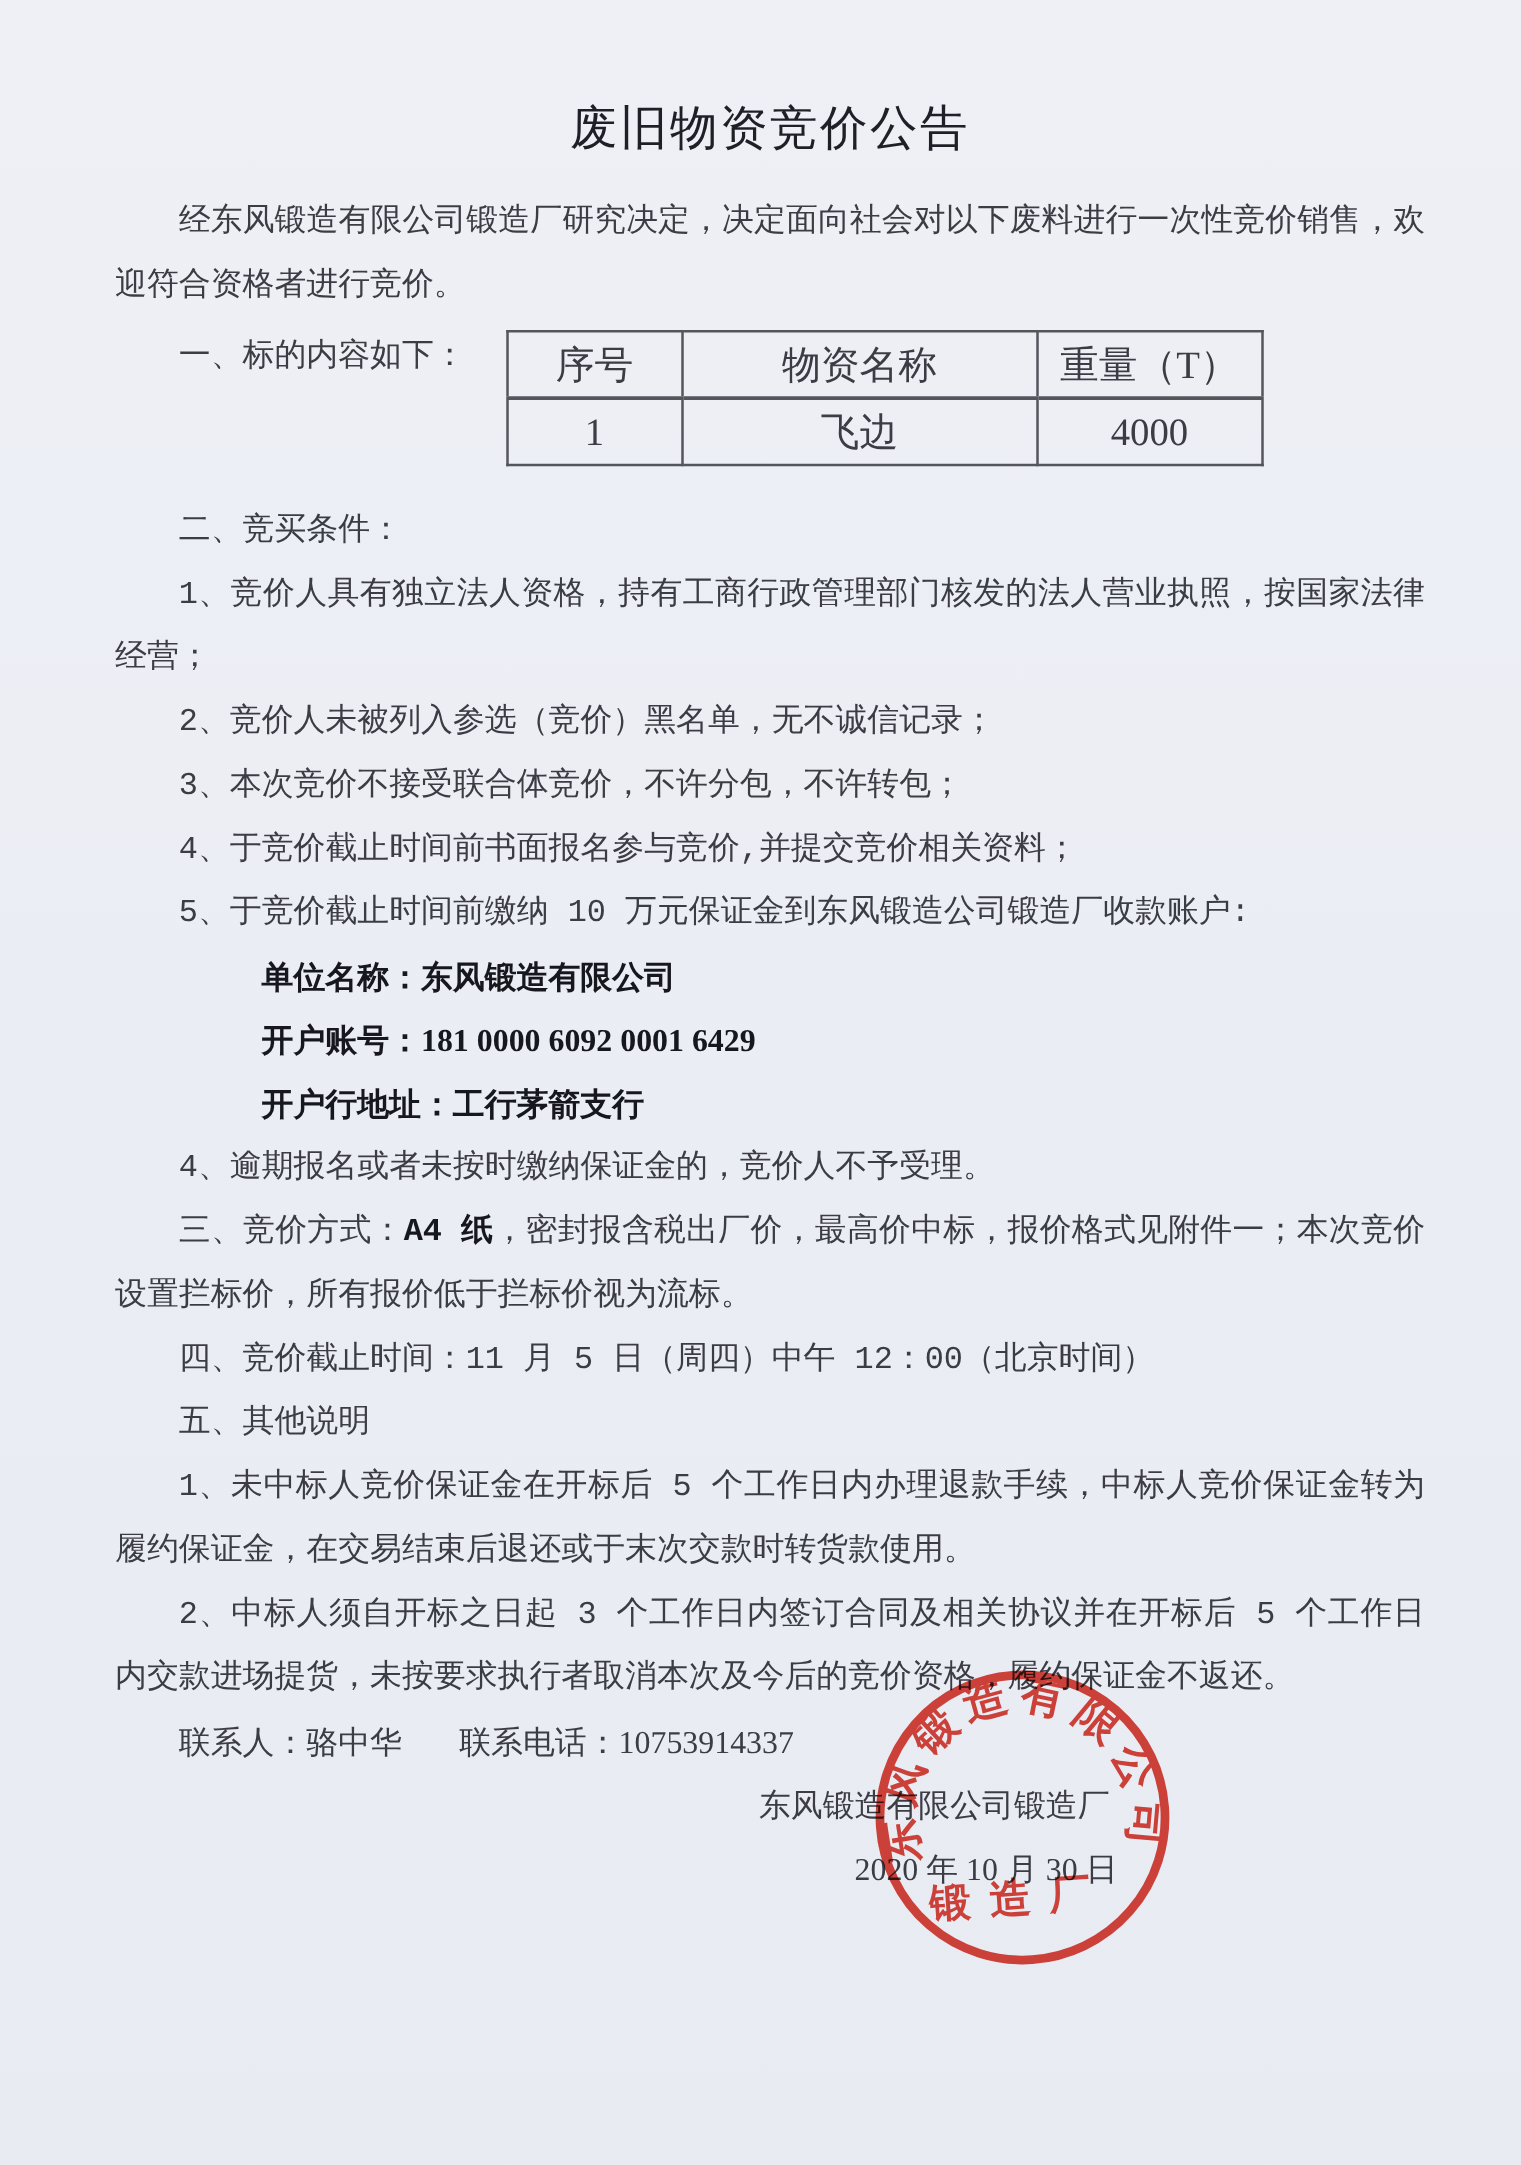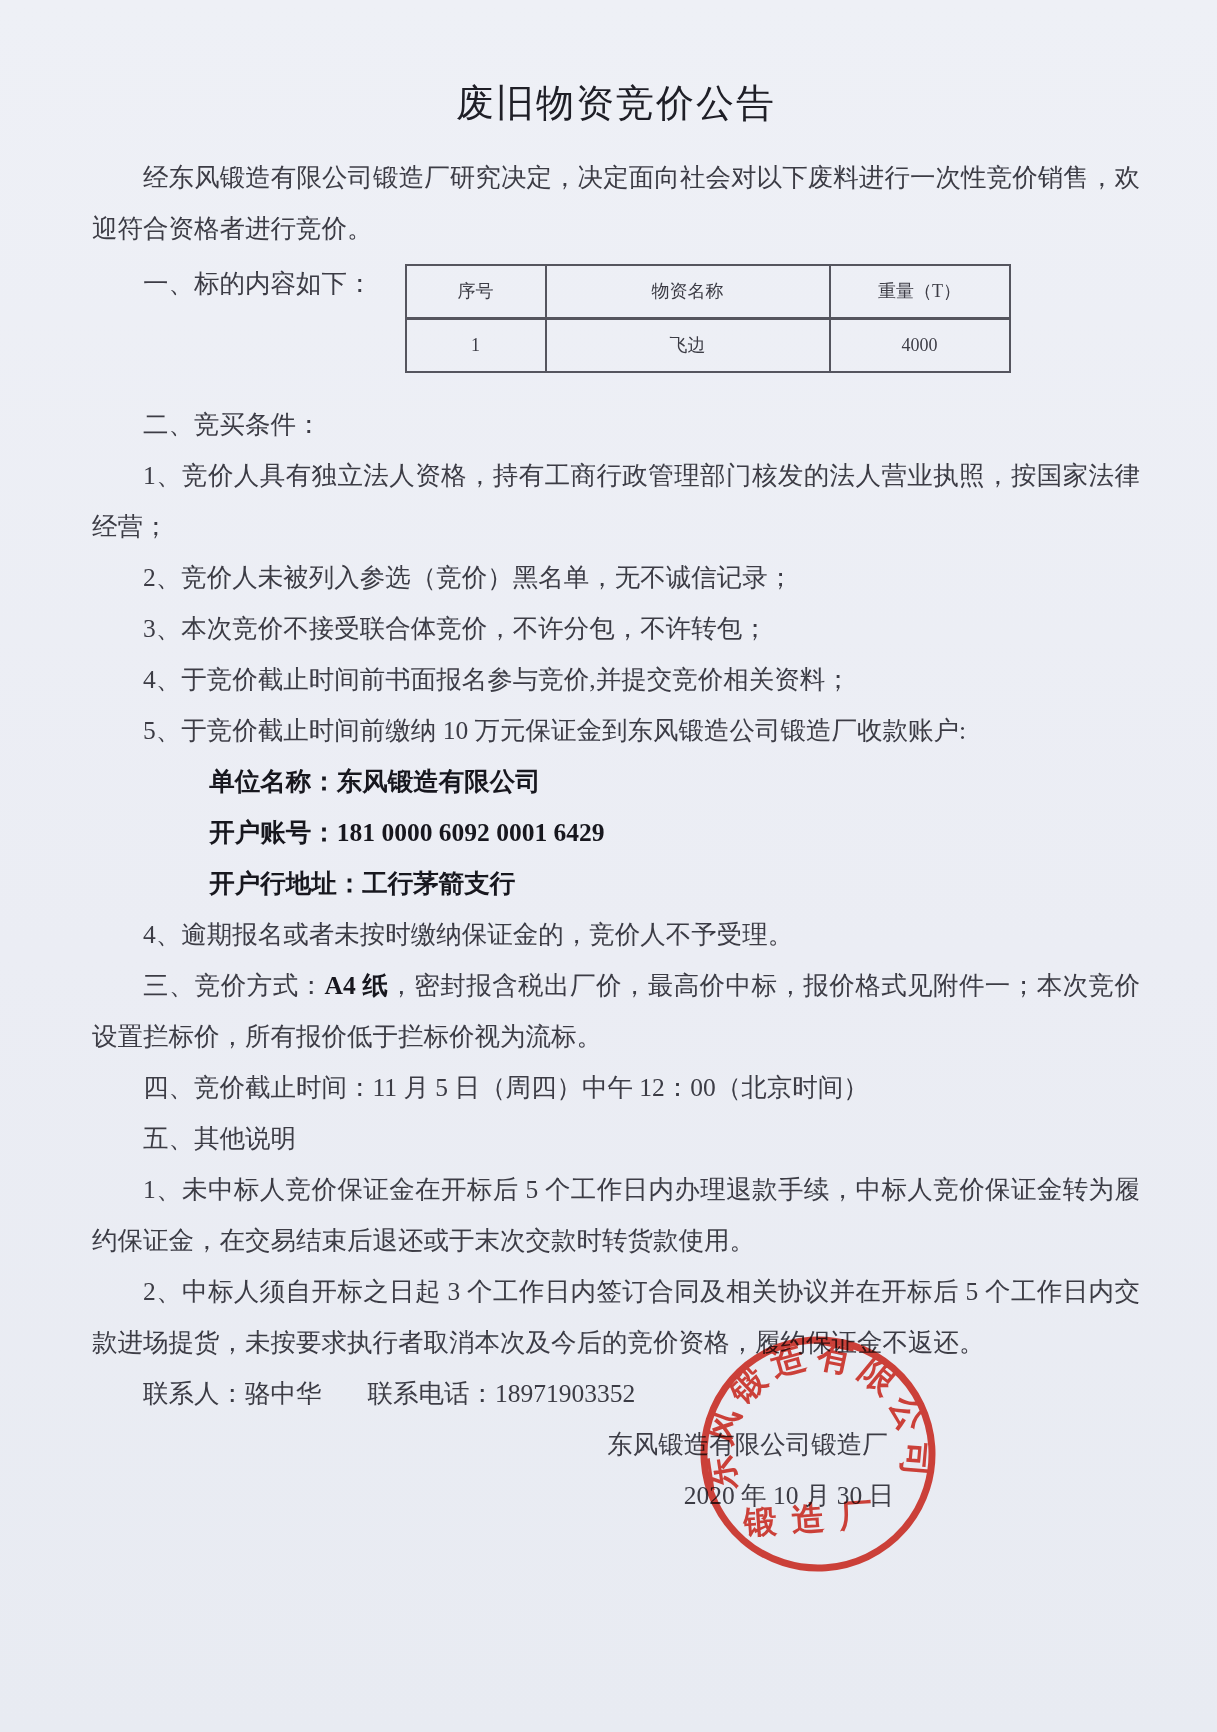--- a/index.html
+++ b/index.html
@@ -22,36 +22,36 @@
     margin:0 0 26px 0;
     text-align:center;
     font-size:38px;
     line-height:46px;
     font-weight:400;
     letter-spacing:2px;
     color:#1f1f27;
     text-indent:0;
   }
   p { margin:0; }
-  .indent { text-indent:2em; }
+  .indent { text-indent:2em;font-family:Liberation Mono, monospace; }
   .targets-row {
     display:flex;
     align-items:flex-start;
     margin:4px 0 26px 0;
   }
   .targets-label { white-space:nowrap; text-indent:2em; }
   table.goods {
     border-collapse:collapse;
     margin-left:32px;
     margin-top:6px;
   }
   table.goods th, table.goods td {
     border:2px solid #55555e;
     font-weight:400;
-    font-size:18px;
+    font-size:31px;
     height:44px;
     padding:0 10px;
     text-align:center;
     color:#3c3c45;
     background:transparent;
   }
   table.goods th { border-bottom:3px solid #55555e; }
   .col-seq   { width:118px; }
   .col-name  { width:262px; }
   .col-weight{ width:158px; }
@@ -130,21 +130,21 @@
     <p class="indent">4、逾期报名或者未按时缴纳保证金的，竞价人不予受理。</p>
 
     <p class="indent"><span>三、竞价方式：</span><span class="bold">A4 纸</span><span>，密封报含税出厂价，最高价中标，报价格式见附件一；本次竞价设置拦标价，所有报价低于拦标价视为流标。</span></p>
 
     <p class="indent">四、竞价截止时间：11 月 5 日（周四）中午 12：00（北京时间）</p>
 
     <p class="indent">五、其他说明</p>
     <p class="indent">1、未中标人竞价保证金在开标后 5 个工作日内办理退款手续，中标人竞价保证金转为履约保证金，在交易结束后退还或于末次交款时转货款使用。</p>
     <p class="indent">2、中标人须自开标之日起 3 个工作日内签订合同及相关协议并在开标后 5 个工作日内交款进场提货，未按要求执行者取消本次及今后的竞价资格，履约保证金不返还。</p>
 
-    <p class="contact-line"><span>联系人：骆中华</span><span class="contact-gap"></span><span>联系电话：18971903352</span></p>
+    <p class="contact-line"><span>联系人：骆中华</span><span class="contact-gap"></span><span>联系电话：10753914337</span></p>
 
     <div class="signature">
       <p>东风锻造有限公司锻造厂</p>
       <p class="sig-date">2020 年 10 月 30 日</p>
     </div>
 
   </div>
 
   <div class="seal">
     <svg viewBox="0 0 252 252" xmlns="http://www.w3.org/2000/svg">

